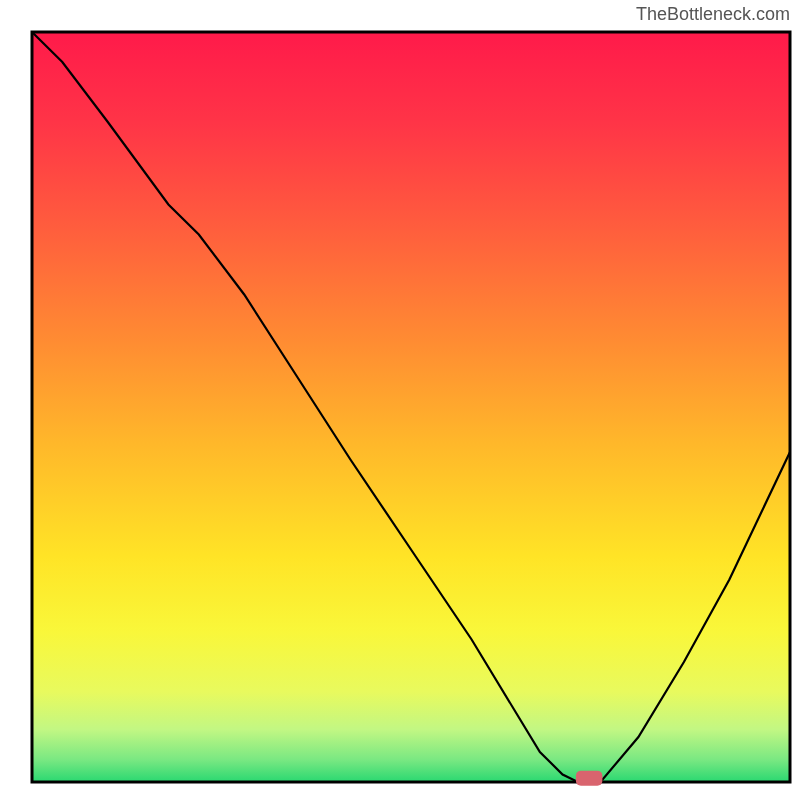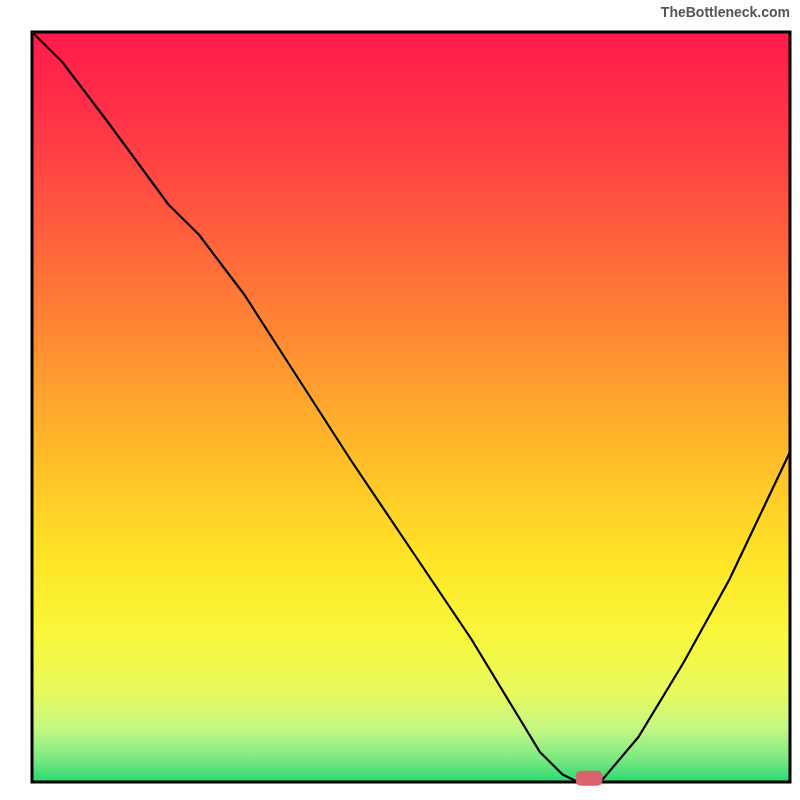--- a/index.html
+++ b/index.html
@@ -11,22 +11,22 @@
   .chart-container {
     position: relative;
     width: 800px;
     height: 800px;
   }
   .watermark {
     position: absolute;
     top: 4px;
     right: 10px;
     color: #555;
-    font-size: 14px;
-    font-weight: 700;
+    font-size: 18px;
+    font-weight: 400;
     z-index: 10;
   }
   svg {
     display: block;
   }
 </style>
 </head>
 <body>
 
 <div class="chart-container">

